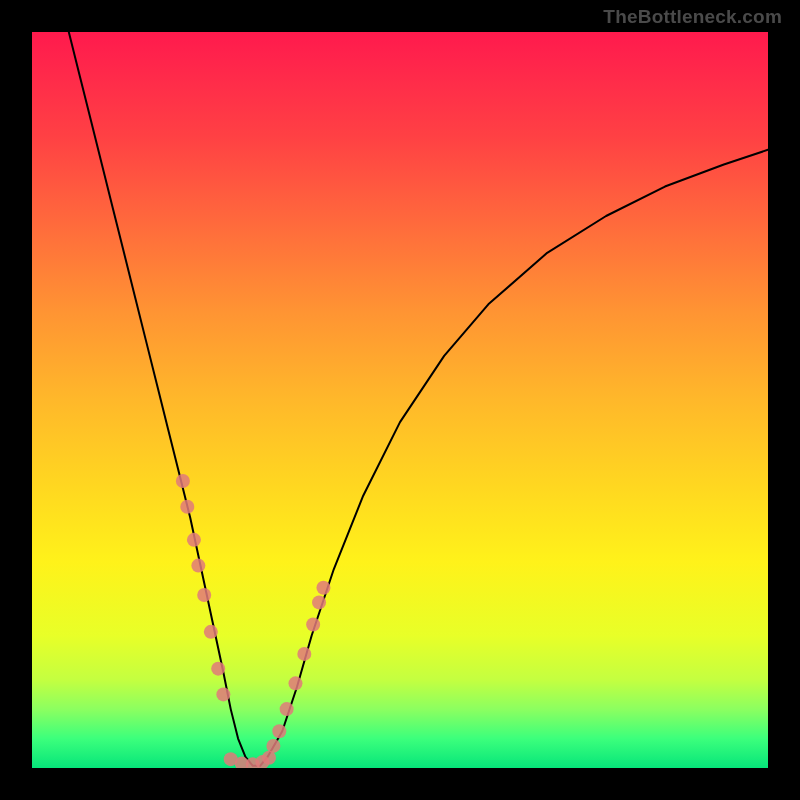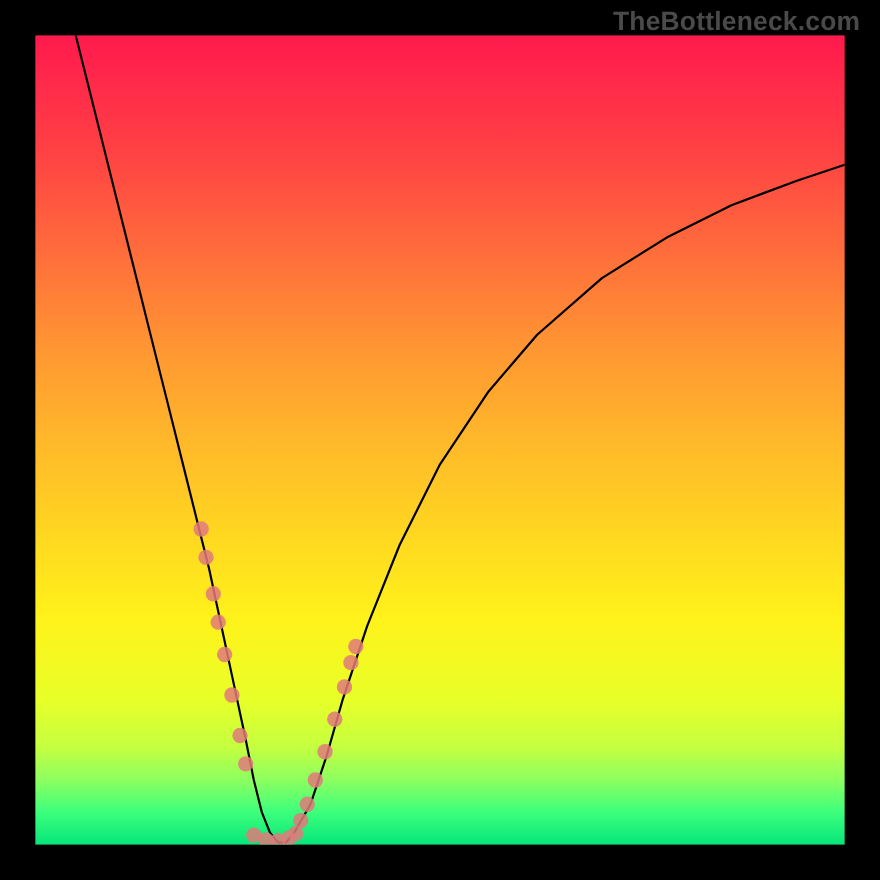--- a/index.html
+++ b/index.html
@@ -45,21 +45,21 @@
       #8cff60 92%,
       #3cff7c 96%,
       #06e57a 100%
     );
   }
   .watermark {
     position: absolute;
     top: 6px;
     right: 18px;
     color: #4a4a4a;
-    font-size: 24px;
+    font-size: 19px;
     font-weight: 600;
     letter-spacing: 0.2px;
     user-select: none;
   }
   svg.curve {
     position: absolute;
     inset: 0;
     width: 736px;
     height: 736px;
   }

